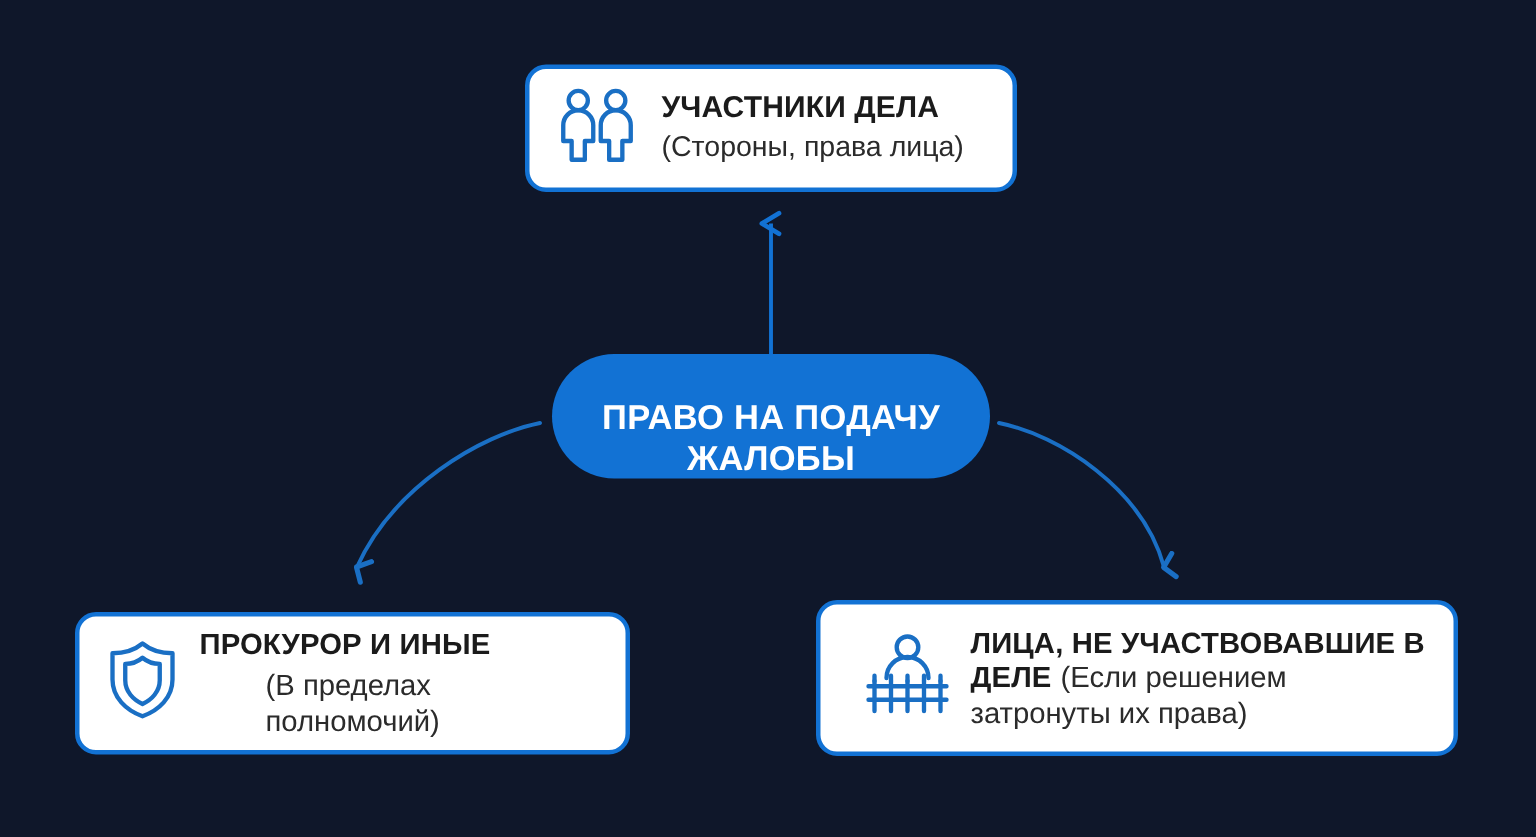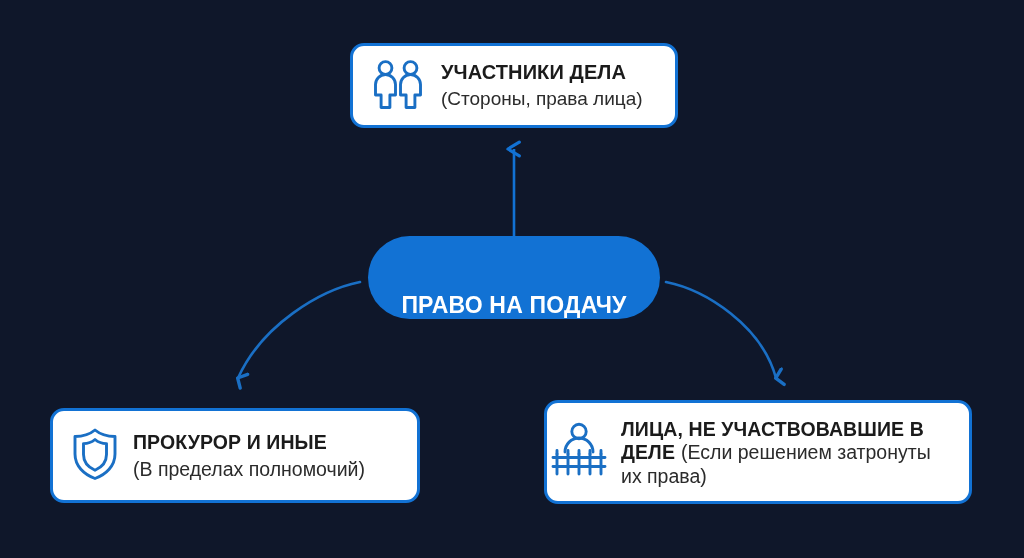--- a/index.html
+++ b/index.html
@@ -89,28 +89,28 @@
   
   #node-left {
     left: 50px;
     top: 408px;
     width: 370px;
     height: 95px;
     padding: 0 14px 0 16px;
     gap: 12px;
   }
   #node-left .text { padding-top: 2px; }
-  #node-left .sub { margin-top: 4px; }
+  #node-left .sub { margin-top: 4px; margin-left: 44px; }
   
   #node-right {
     left: 544px;
     top: 400px;
     width: 428px;
     height: 104px;
-    padding: 0 14px 0 2px;
+    padding: 0 14px 0 28px;
     gap: 12px;
   }
   #node-right .text { padding-top: 2px; }
   #node-right .flow { line-height: 1.25; }
   #node-right .flow .ttl,
   #node-right .flow .sub { display: inline; }
   #node-right .flow .sub { margin-left: 6px; }
 </style>
 </head>
 <body>
@@ -156,20 +156,21 @@
     </span>
     <span class="text">
       <div class="ttl">УЧАСТНИКИ ДЕЛА</div>
       <div class="sub">(Стороны, права лица)</div>
     </span>
   </div>
 
   <div id="node-center">
     <span class="pill-text">
       <div>ПРАВО НА ПОДАЧУ</div>
+      <div>ЖАЛОБЫ</div>
     </span>
   </div>
 
   <div class="node" id="node-left">
     <span class="icon">
       <svg width="52" height="56" viewBox="0 0 52 56" xmlns="http://www.w3.org/2000/svg">
         <g fill="none" stroke="#1a6fc4" stroke-width="2.9" stroke-linejoin="round" stroke-linecap="round">
           <path d="M26 4 C 20 9, 12 10.5, 6 10.5 V28 C6 40, 15 48.5, 26 52.5 C37 48.5, 46 40, 46 28 V10.5 C40 10.5, 32 9, 26 4 Z"></path>
           <path d="M26 13.5 C22.5 16.5, 18 17.6, 14.5 17.6 V28.5 C14.5 36, 19.8 41.5, 26 44.3 C32.2 41.5, 37.5 36, 37.5 28.5 V17.6 C34 17.6, 29.5 16.5, 26 13.5 Z"></path>
         </g>

